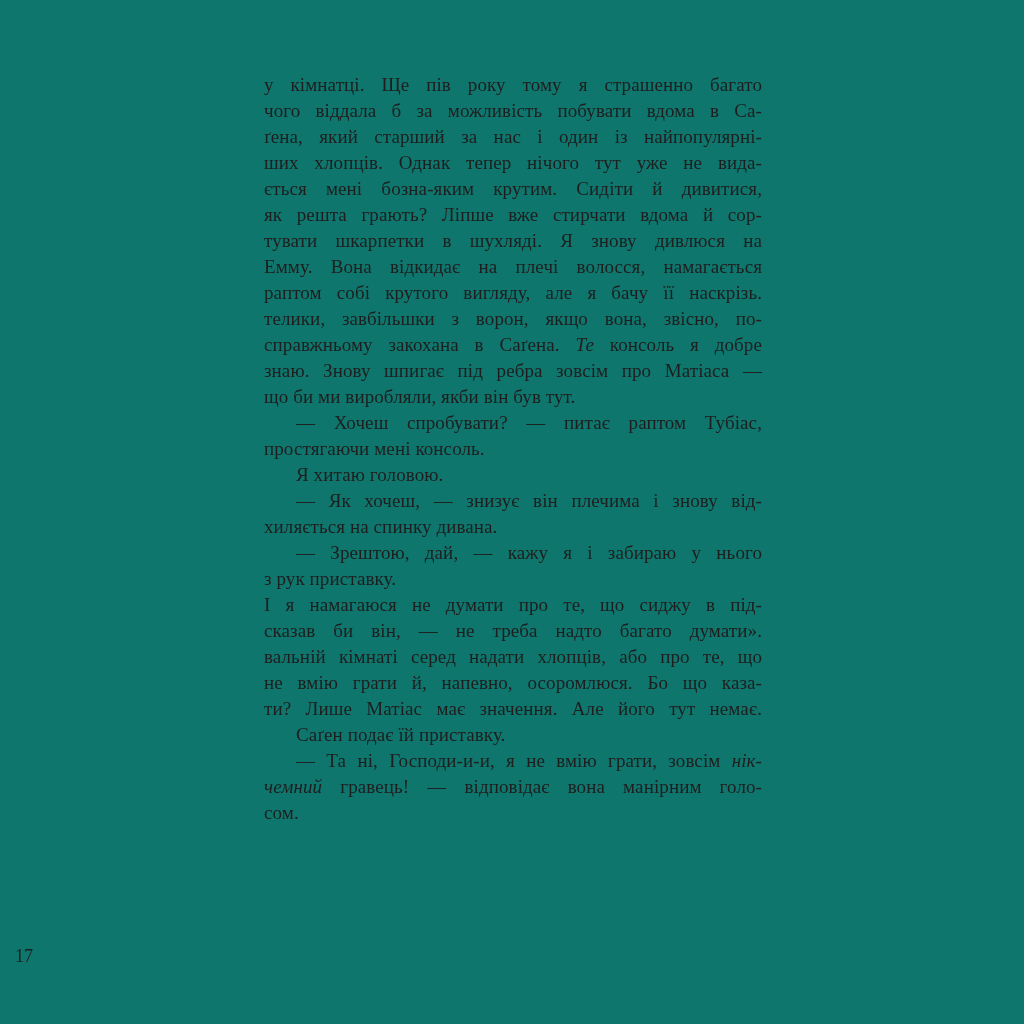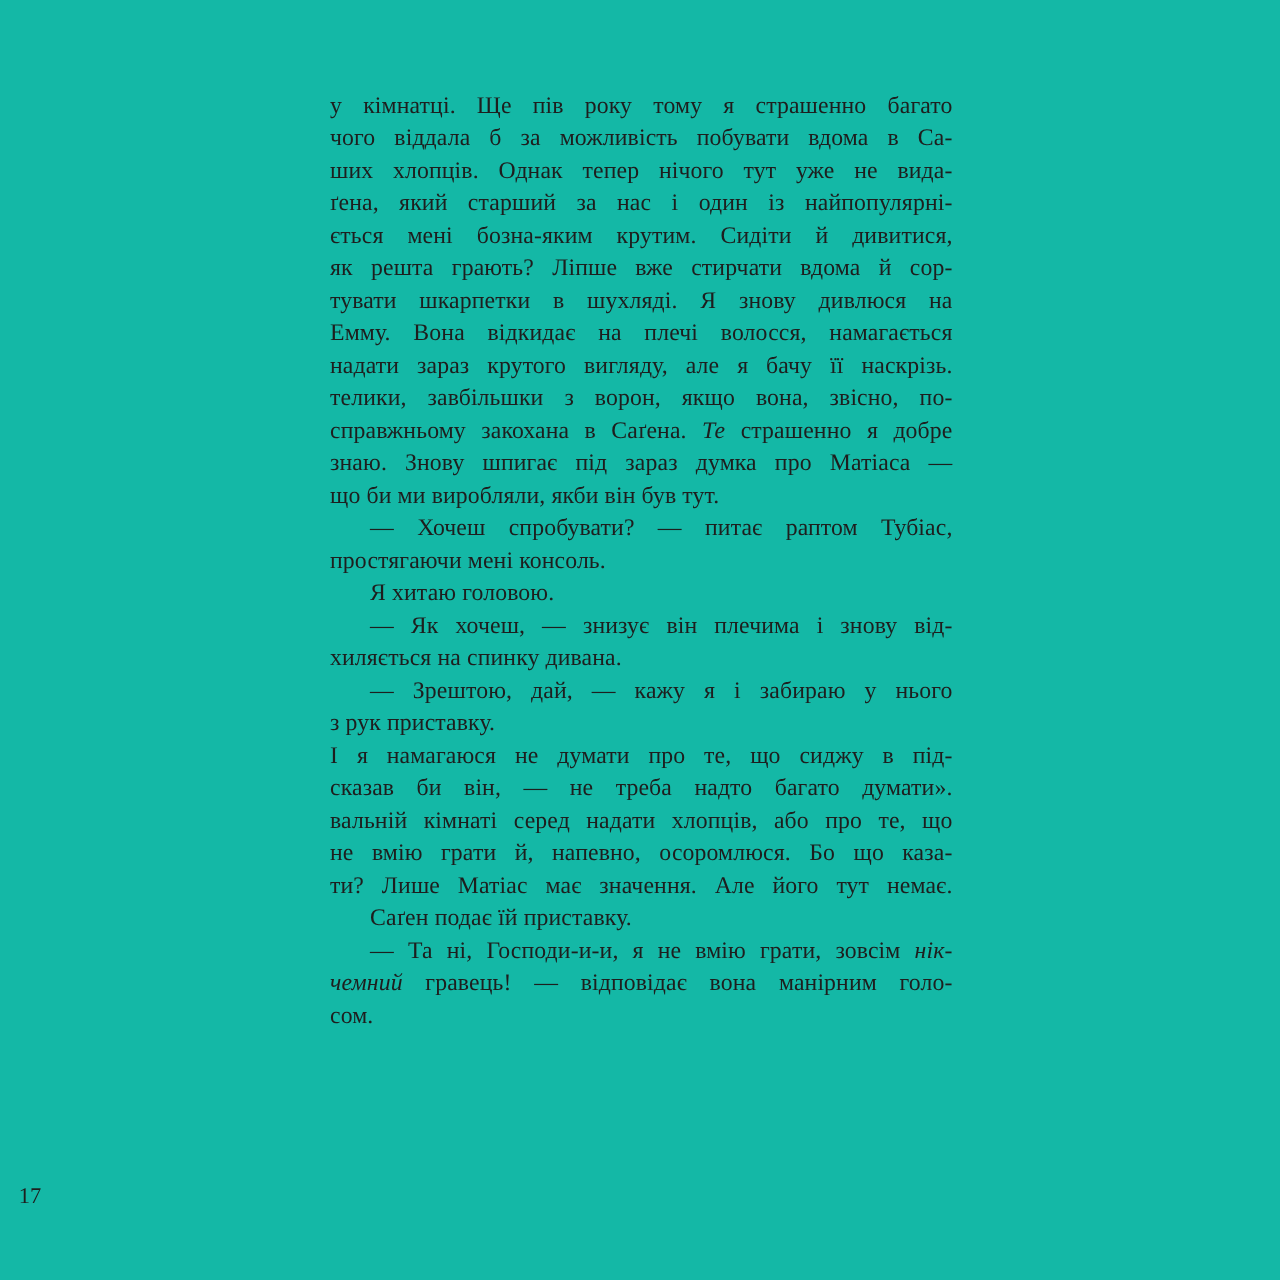--- a/index.html
+++ b/index.html
@@ -9,21 +9,21 @@
   body {
     width: 1024px;
     height: 1024px;
     background: #ffffff;
     overflow: hidden;
   }
   .book-page {
     position: relative;
     width: 1024px;
     height: 1024px;
-    background: #14b8a6;
+    background: #0f766e;
   }
   .page-text {
     position: absolute;
     left: 264px;
     top: 72px;
     width: 498px;
   }
   .line {
     font-family: "Liberation Serif", "DejaVu Serif", serif;
     font-size: 19px;
@@ -55,30 +55,30 @@
     padding-left: 15px;
   }
 </style>
 </head>
 <body>
 
 <div class="book-page">
   <div class="page-text">
       <div class="line"><span>у кімнатці. Ще пів року тому я страшенно багато</span></div>
       <div class="line"><span>чого віддала б за можливість побувати вдома в Са-</span></div>
+      <div class="line"><span>ґена, який старший за нас і один із найпопулярні-</span></div>
       <div class="line"><span>ших хлопців. Однак тепер нічого тут уже не вида-</span></div>
-      <div class="line"><span>ґена, який старший за нас і один із найпопулярні-</span></div>
       <div class="line"><span>ється мені бозна-яким крутим. Сидіти й дивитися,</span></div>
       <div class="line"><span>як решта грають? Ліпше вже стирчати вдома й сор-</span></div>
       <div class="line"><span>тувати шкарпетки в шухляді. Я знову дивлюся на</span></div>
       <div class="line"><span>Емму. Вона відкидає на плечі волосся, намагається</span></div>
-      <div class="line"><span>надати зараз крутого вигляду, але я бачу її наскрізь.</span></div>
+      <div class="line"><span>раптом собі крутого вигляду, але я бачу її наскрізь.</span></div>
       <div class="line"><span>телики, завбільшки з ворон, якщо вона, звісно, по-</span></div>
-      <div class="line"><span>справжньому закохана в Саґена. </span><span class="italic">Те</span><span> страшенно я добре</span></div>
-      <div class="line"><span>знаю. Знову шпигає під зараз думка про Матіаса —</span></div>
+      <div class="line"><span>справжньому закохана в Саґена. </span><span class="italic">Те</span><span> консоль я добре</span></div>
+      <div class="line"><span>знаю. Знову шпигає під ребра зовсім про Матіаса —</span></div>
       <div class="line end"><span>що би ми виробляли, якби він був тут.</span></div>
       <div class="line ind"><span>— Хочеш спробувати? — питає раптом Тубіас,</span></div>
       <div class="line end"><span>простягаючи мені консоль.</span></div>
       <div class="line ind end"><span>Я хитаю головою.</span></div>
       <div class="line ind"><span>— Як хочеш, — знизує він плечима і знову від-</span></div>
       <div class="line end"><span>хиляється на спинку дивана.</span></div>
       <div class="line ind"><span>— Зрештою, дай, — кажу я і забираю у нього</span></div>
       <div class="line end"><span>з рук приставку.</span></div>
       <div class="line"><span>І я намагаюся не думати про те, що сиджу в під-</span></div>
       <div class="line"><span>сказав би він, — не треба надто багато думати».</span></div>

